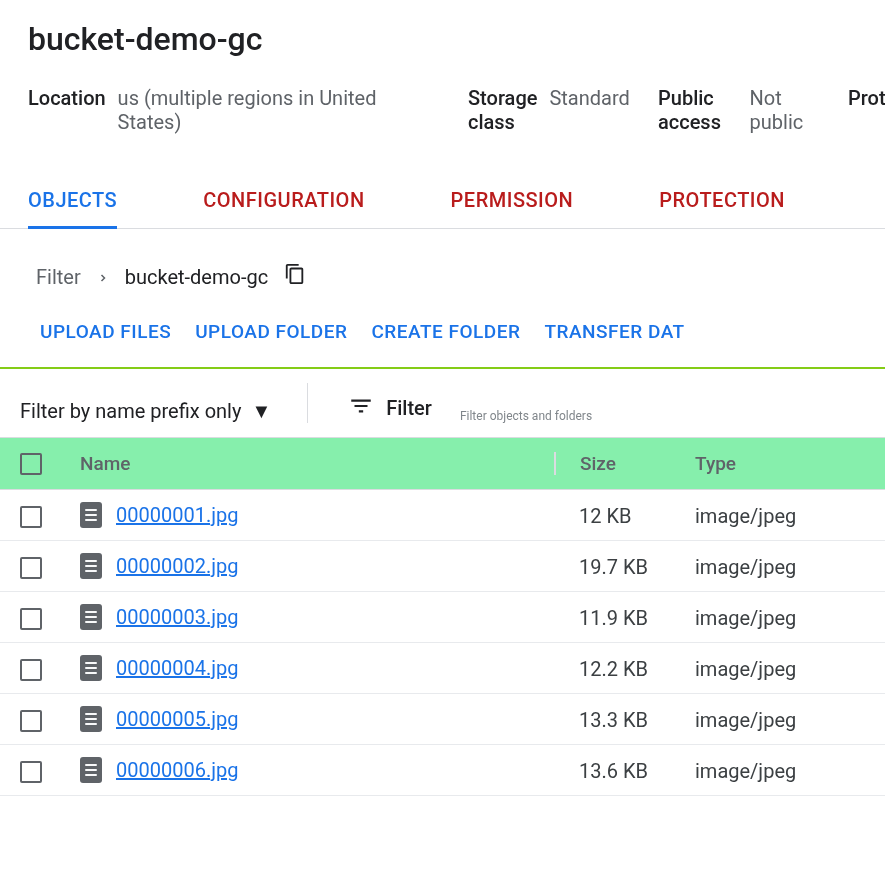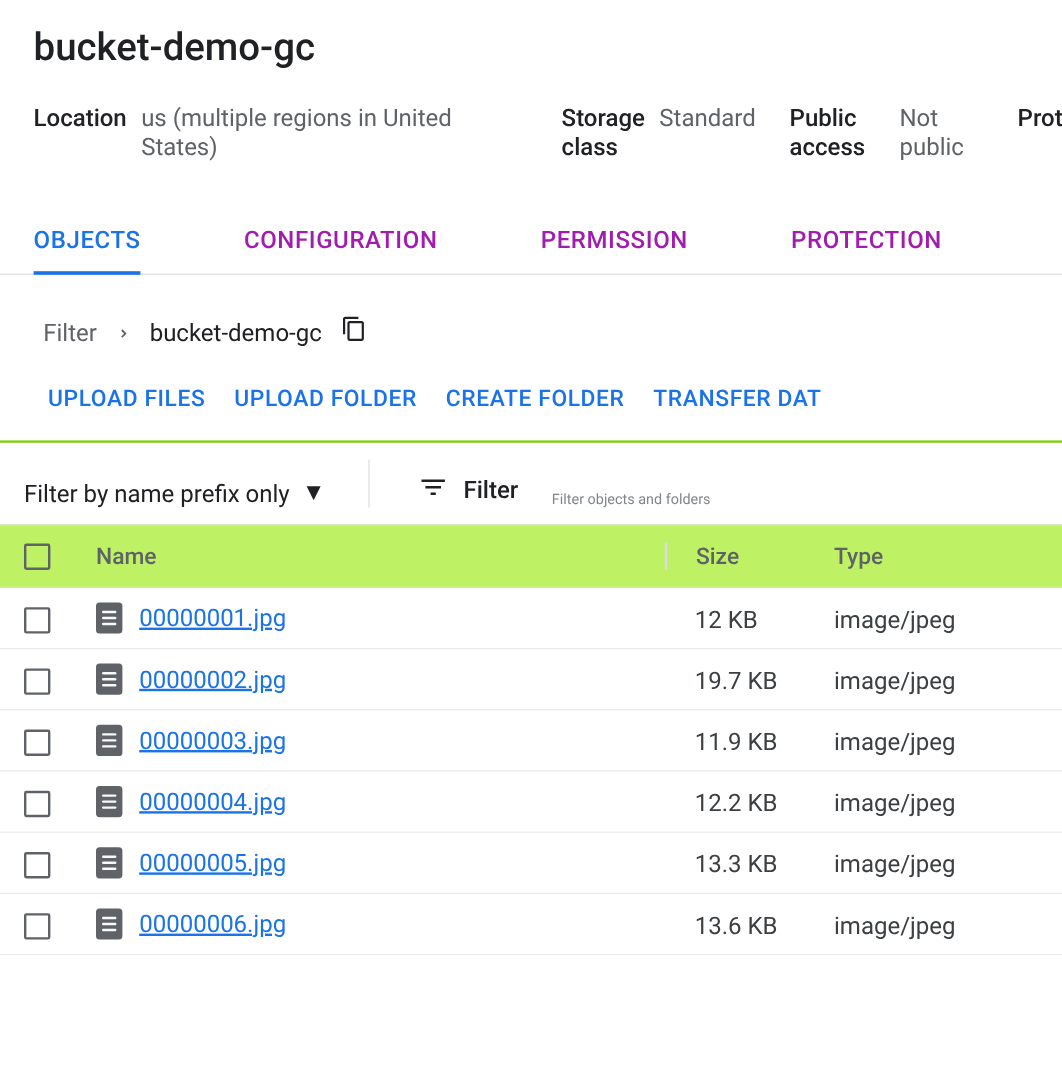--- a/index.html
+++ b/index.html
@@ -45,21 +45,21 @@
       display: flex;
       border-bottom: 1px solid #dadce0;
       padding-left: 0;
     }
     .tab {
       padding: 14px 0;
       margin-right: 86px;
       font-size: 20px;
       font-weight: 500;
       letter-spacing: 0.5px;
-      color: #a21caf;
+      color: #b91c1c;
       cursor: pointer;
       text-align: center;
     }
     .tab:first-child {
       margin-left: 28px;
     }
     .tab.active {
       color: #1a73e8;
       border-bottom: 3px solid #1a73e8;
       margin-bottom: -1px;
@@ -135,21 +135,21 @@
     }
     .filter-input::placeholder {
       color: #80868b;
     }
     .table {
       width: 100%;
       border-collapse: collapse;
     }
     .table-header {
       display: flex;
-      background: #bef264;
+      background: #86efac;
       border-top: 1px solid #dadce0;
       border-bottom: 1px solid #dadce0;
       padding: 14px 0;
     }
     .table-row {
       display: flex;
       border-bottom: 1px solid #e8eaed;
       padding: 12px 0;
       align-items: flex-end;
     }

